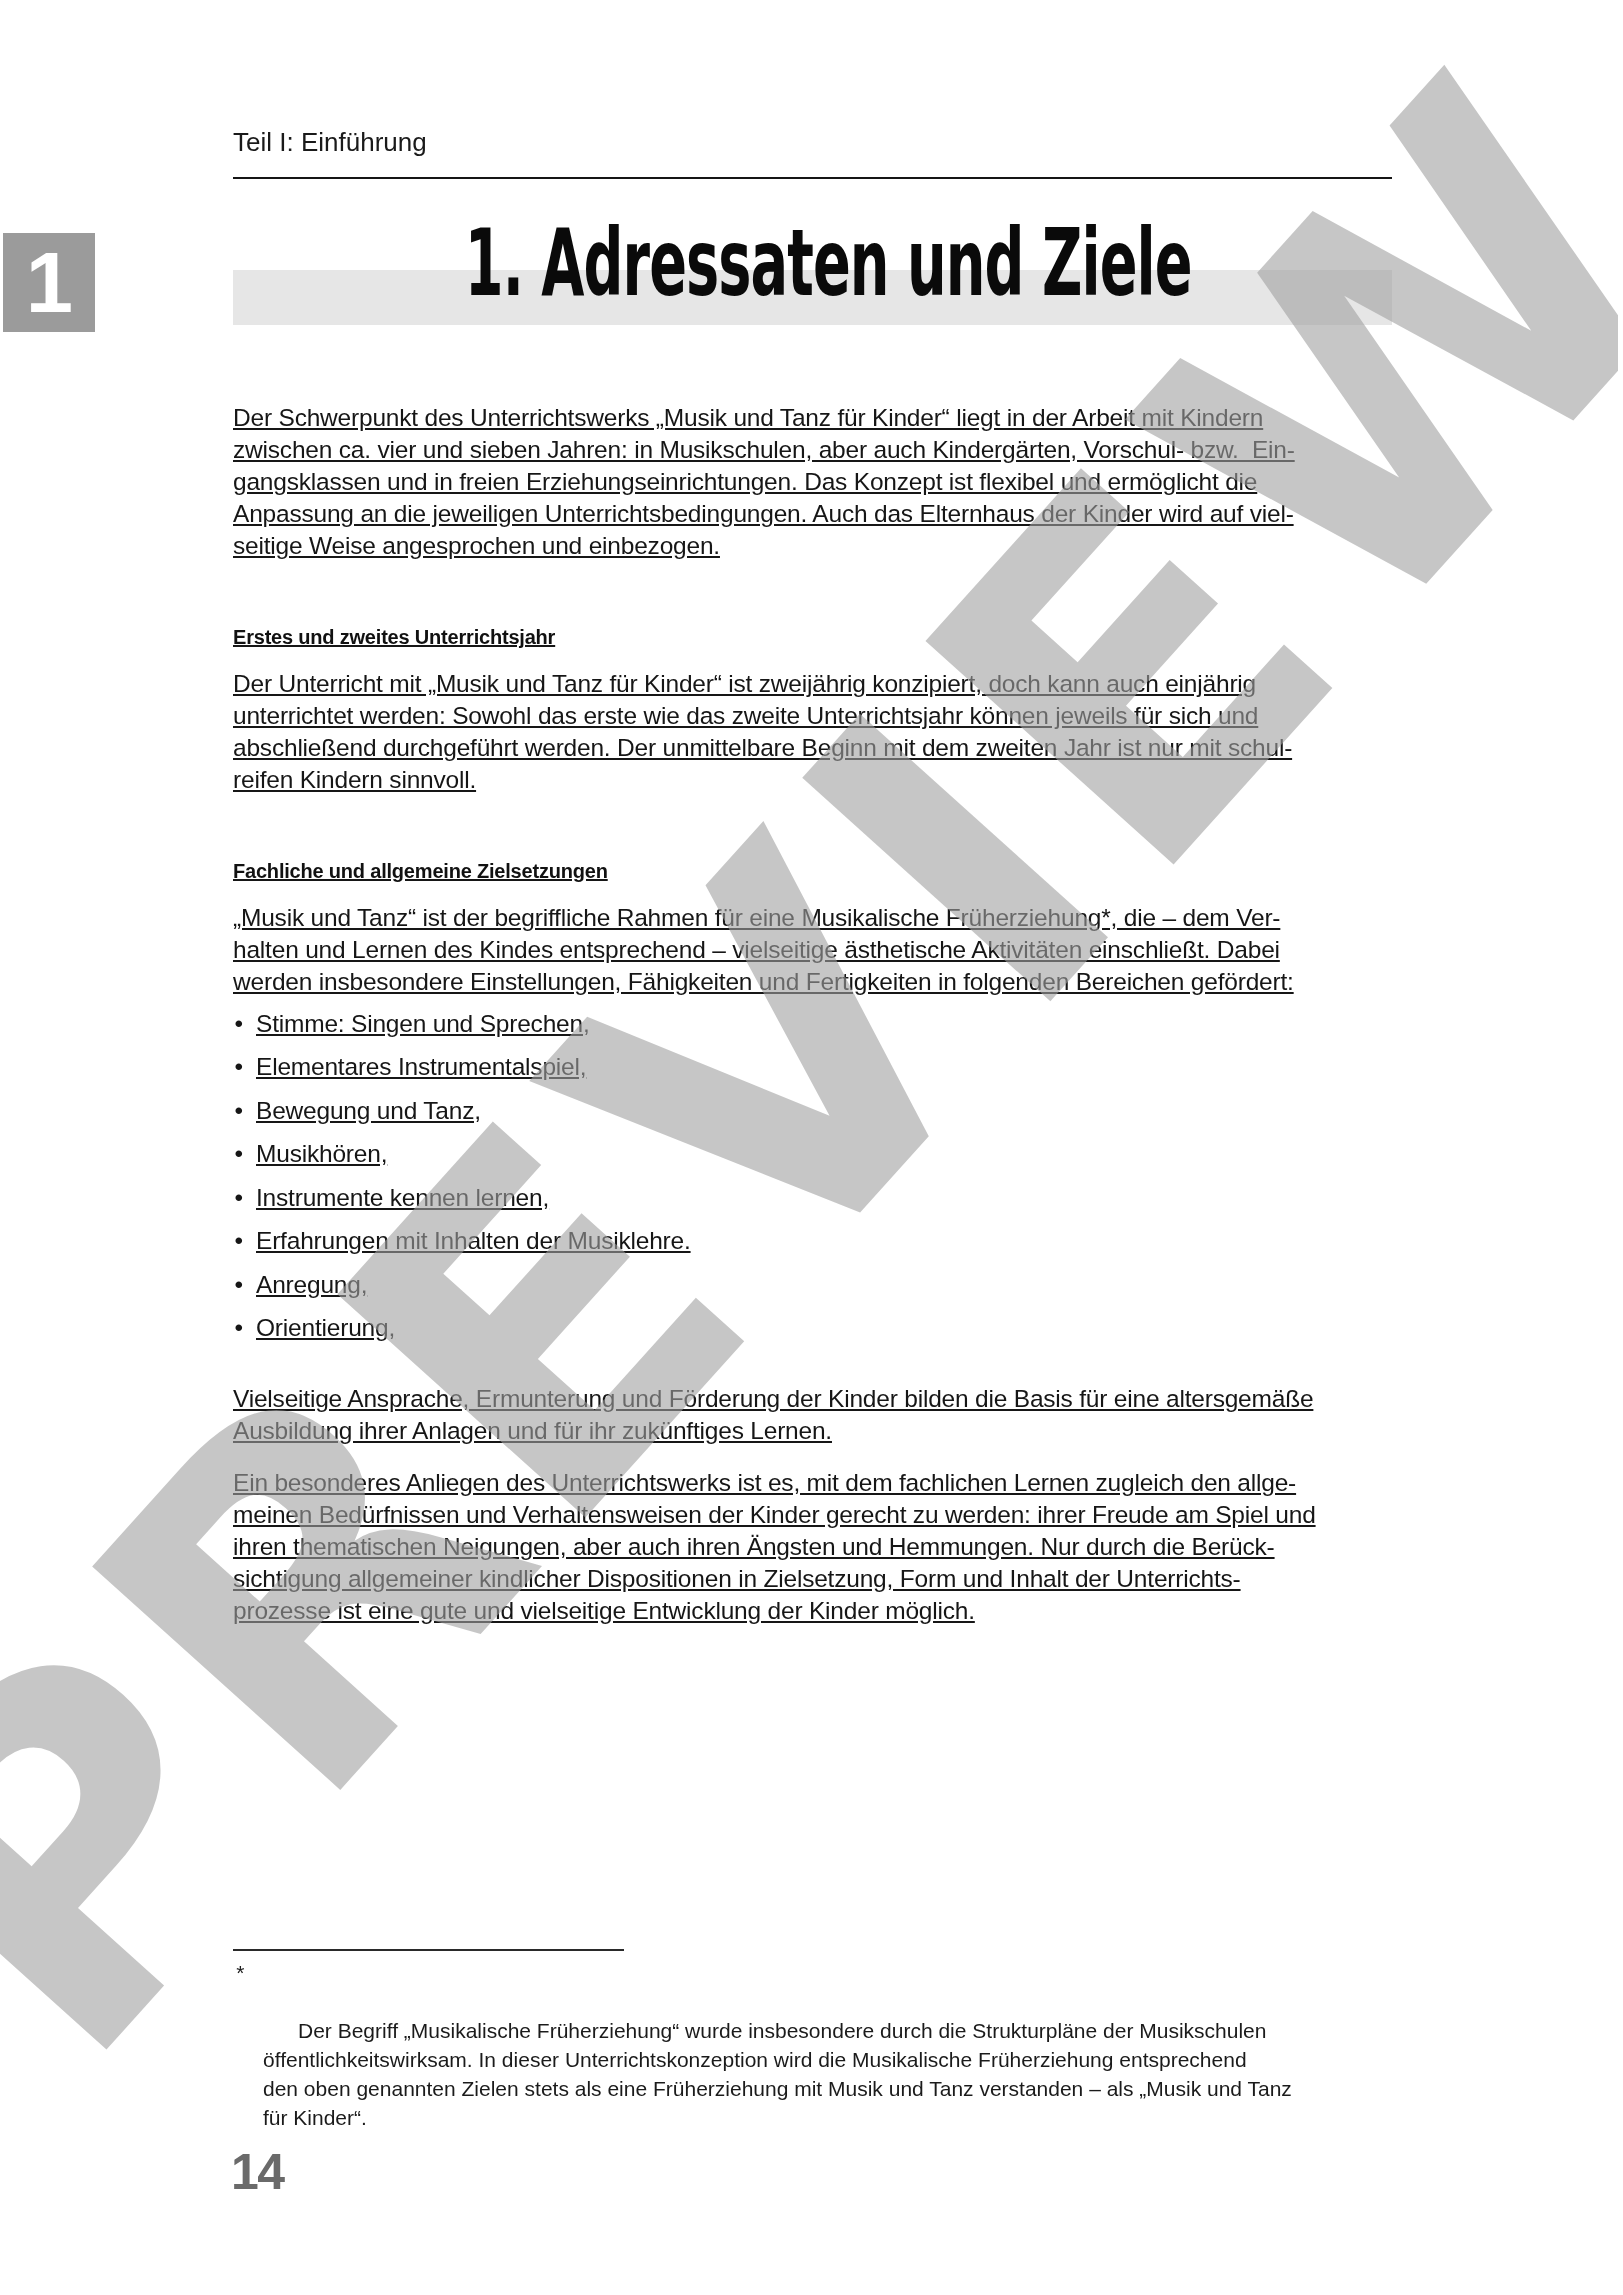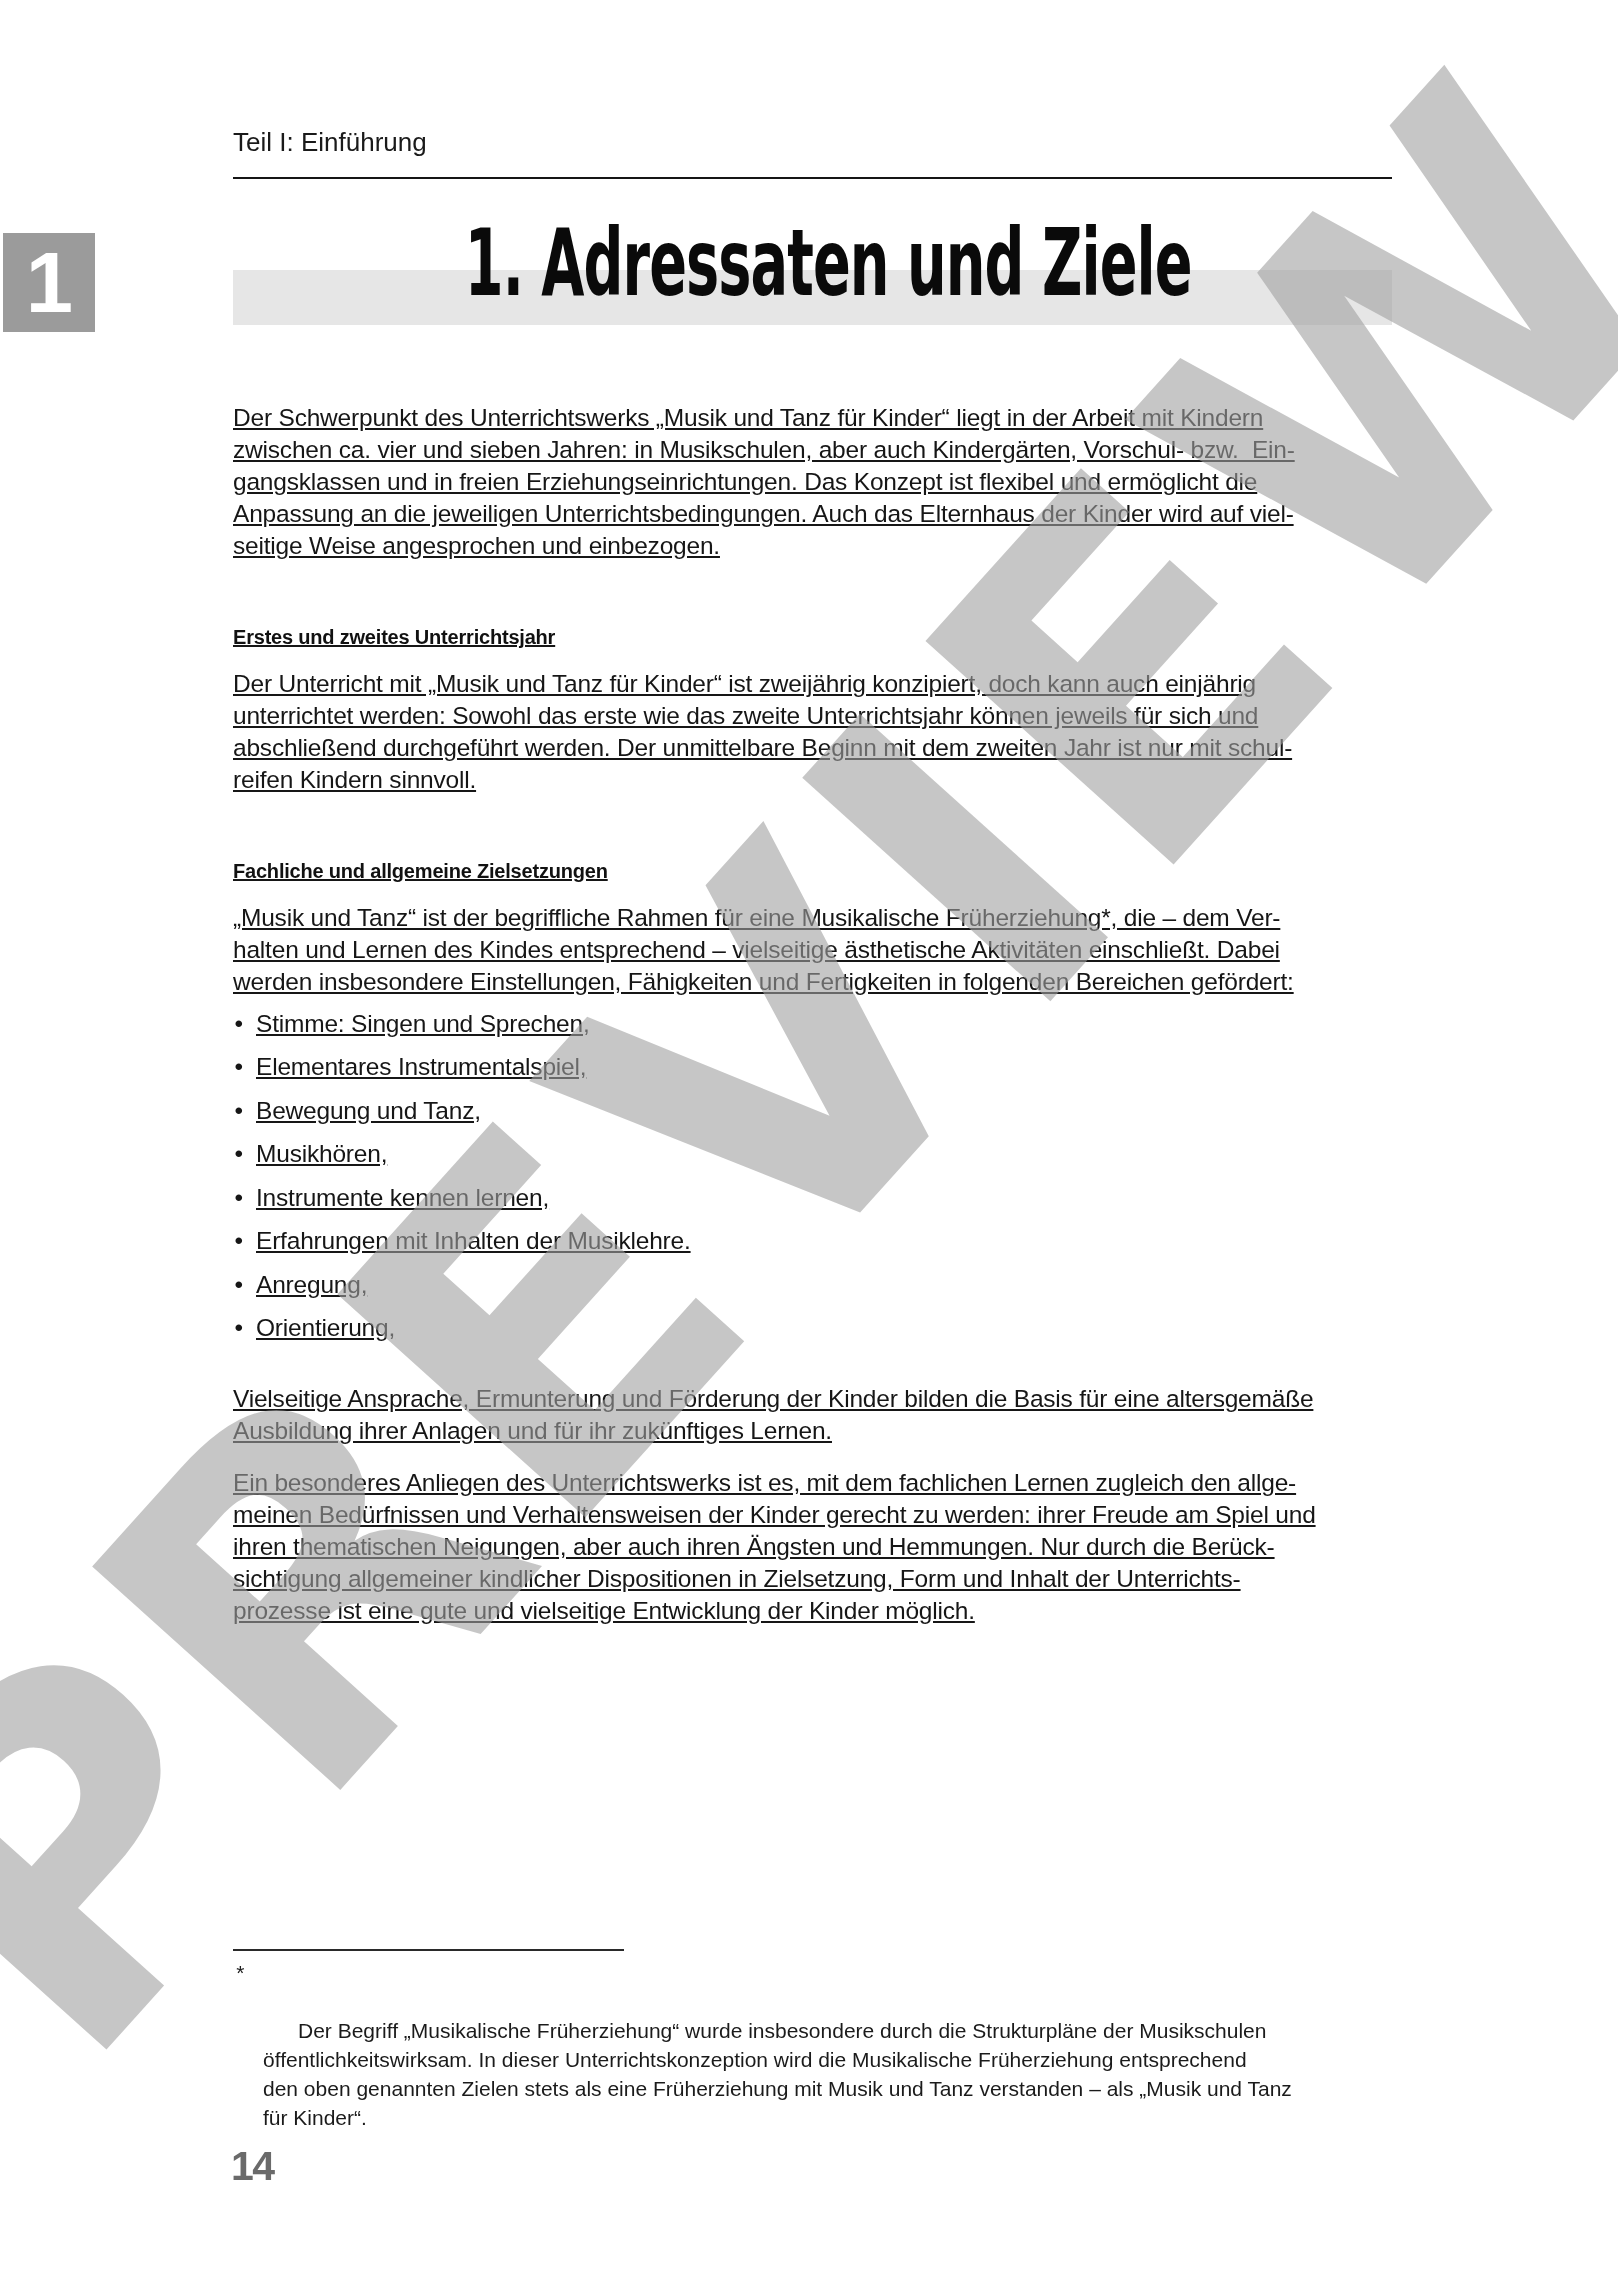--- a/index.html
+++ b/index.html
@@ -76,21 +76,21 @@
     position: absolute; left: 233px; top: 1949px; width: 1159px;
     font-size: 21px; line-height: 29px; color: #1b1b1b;
   }
   .fn-rule { width: 391px; border-top: 2.5px solid #2a2a2a; height: 0; margin-bottom: 7.4px; }
   .fn-body { position: relative; padding-left: 30px; white-space: pre; }
   .fn-marker { position: absolute; left: 3.3px; top: 0; }
 
   
   .page-number {
     position: absolute; left: 231px; top: 2143px;
-    font-size: 41px; font-weight: bold; letter-spacing: -1.6px;
+    font-size: 50px; font-weight: bold; letter-spacing: -1.6px;
     color: #6a6a6a;
   }
 
   
   .watermark {
     position: absolute; left: 777px; top: 1068px;
     transform: translate(-50%, -50%) rotate(-48deg);
     font-family: "DejaVu Sans", sans-serif; font-weight: bold;
     font-size: 458px; letter-spacing: 0.03em; white-space: nowrap;
     color: rgba(160,160,160,0.6);

